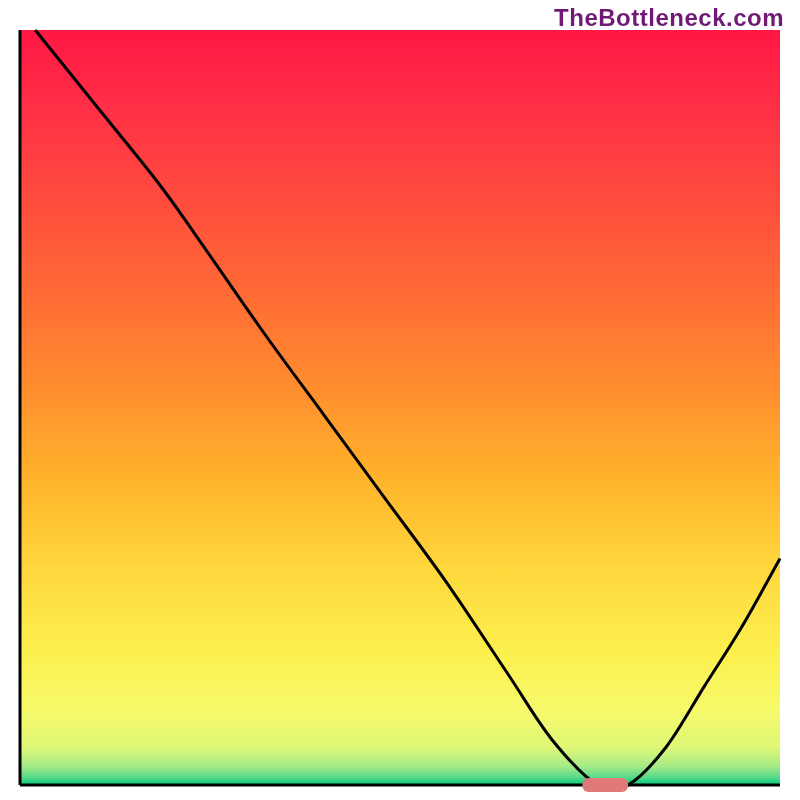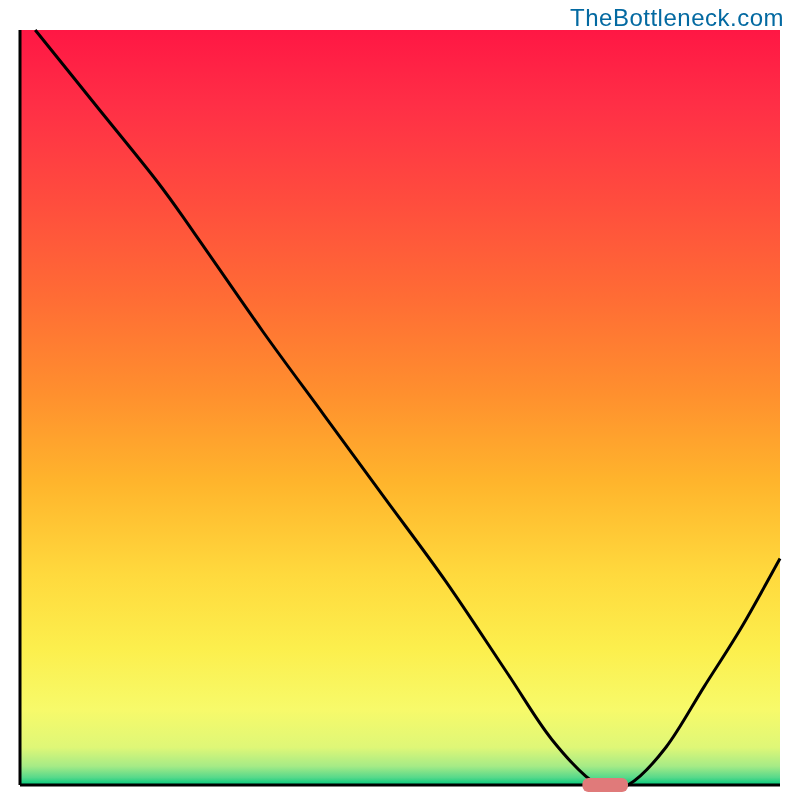--- a/index.html
+++ b/index.html
@@ -14,22 +14,22 @@
     position: relative;
     width: 800px;
     height: 800px;
   }
   .watermark {
     position: absolute;
     top: 4px;
     right: 16px;
     font-family: Arial, Helvetica, sans-serif;
     font-size: 24px;
-    font-weight: 400;
-    color: #0369a1;
+    font-weight: 700;
+    color: #701a75;
     letter-spacing: 0.5px;
     z-index: 5;
   }
   svg {
     position: absolute;
     top: 0;
     left: 0;
   }
 </style>
 </head>

